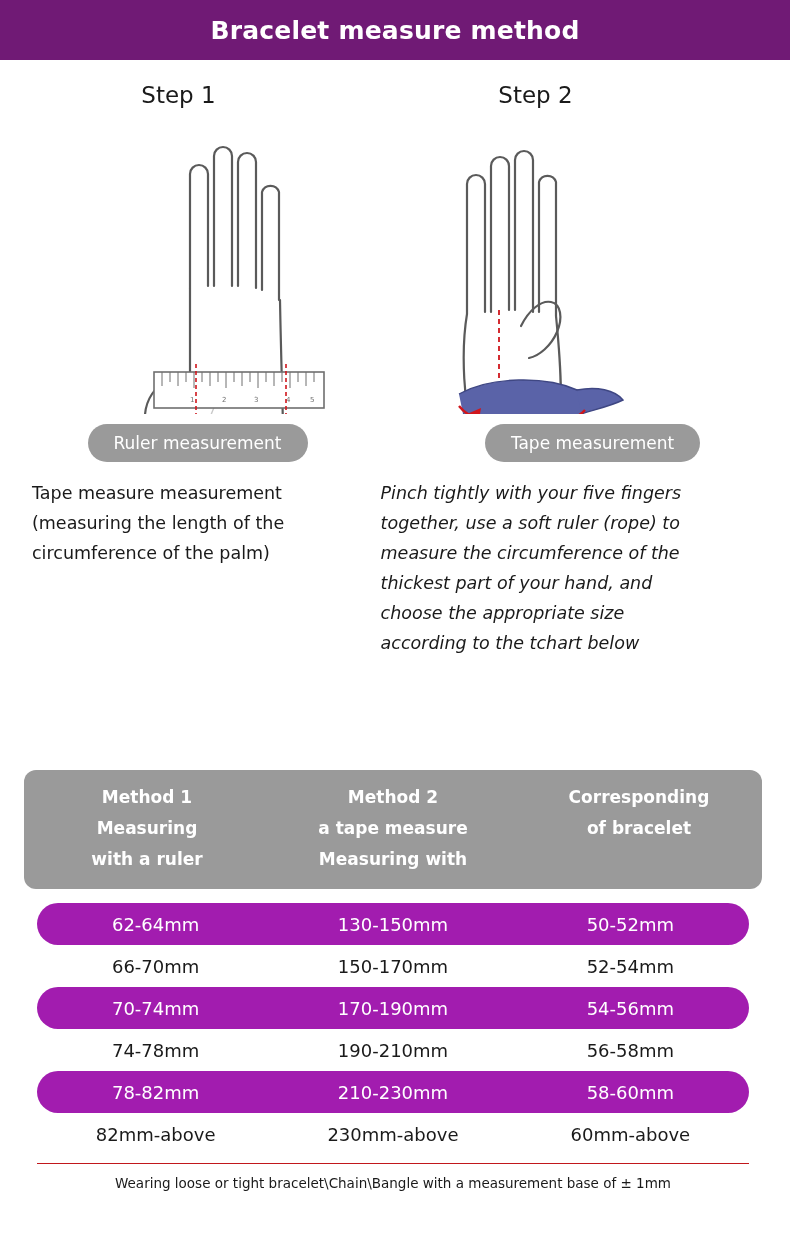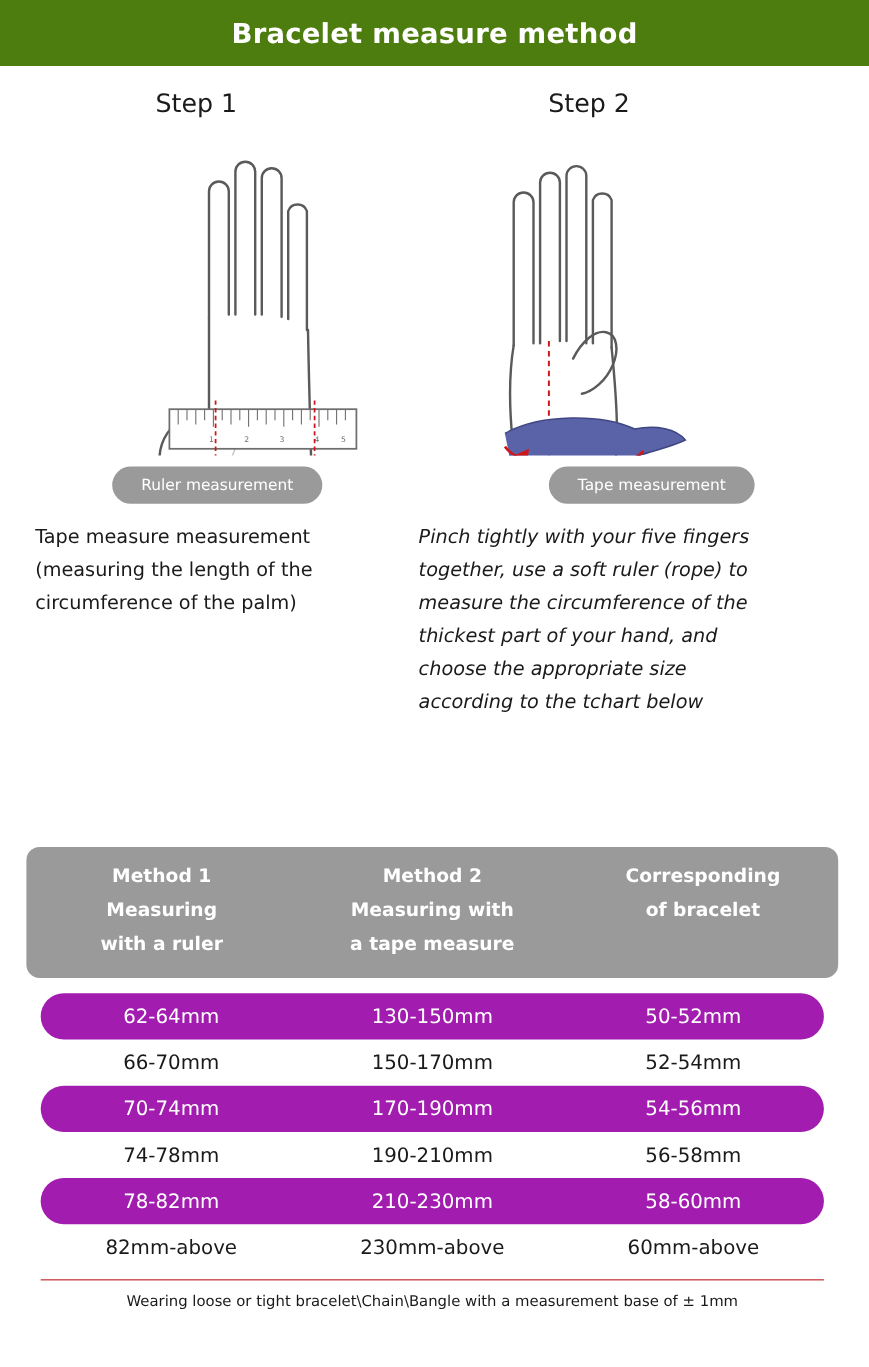--- a/index.html
+++ b/index.html
@@ -14,21 +14,21 @@
     font-family: "DejaVu Sans", sans-serif;
     color: #1a1a1a;
     position: relative;
     overflow: hidden;
   }
 
   
   .header-bar {
     width: 790px;
     height: 60px;
-    background: #4d7c0f;
+    background: #701a75;
     display: flex;
     align-items: center;
     justify-content: center;
   }
   .header-title {
     color: #ffffff;
     font-size: 25px;
     font-weight: bold;
     letter-spacing: 0.2px;
   }
@@ -65,21 +65,21 @@
   }
   .pill-cell {
     width: 395px;
     display: flex;
     justify-content: center;
   }
   .pill {
     background: #9a9a9a;
     color: #ffffff;
     border-radius: 22px;
-    font-size: 14px;
+    font-size: 17px;
     padding: 9px 26px;
     text-align: center;
     white-space: nowrap;
   }
   .pill.left { margin-left: 0; }
 
   
   .desc-row {
     display: flex;
     width: 722px;
@@ -270,22 +270,22 @@
 
 <div class="table-wrap">
   <div class="thead">
     <div class="th">
       <span>Method 1</span>
       <span>Measuring</span>
       <span>with a ruler</span>
     </div>
     <div class="th">
       <span>Method 2</span>
+      <span>a tape measure</span>
       <span>Measuring with</span>
-      <span>a tape measure</span>
     </div>
     <div class="th">
       <span>Corresponding</span>
       <span>of bracelet</span>
     </div>
   </div>
 
   <div class="tbody">
     <div class="trow hl">
       <div class="td">62-64mm</div>

